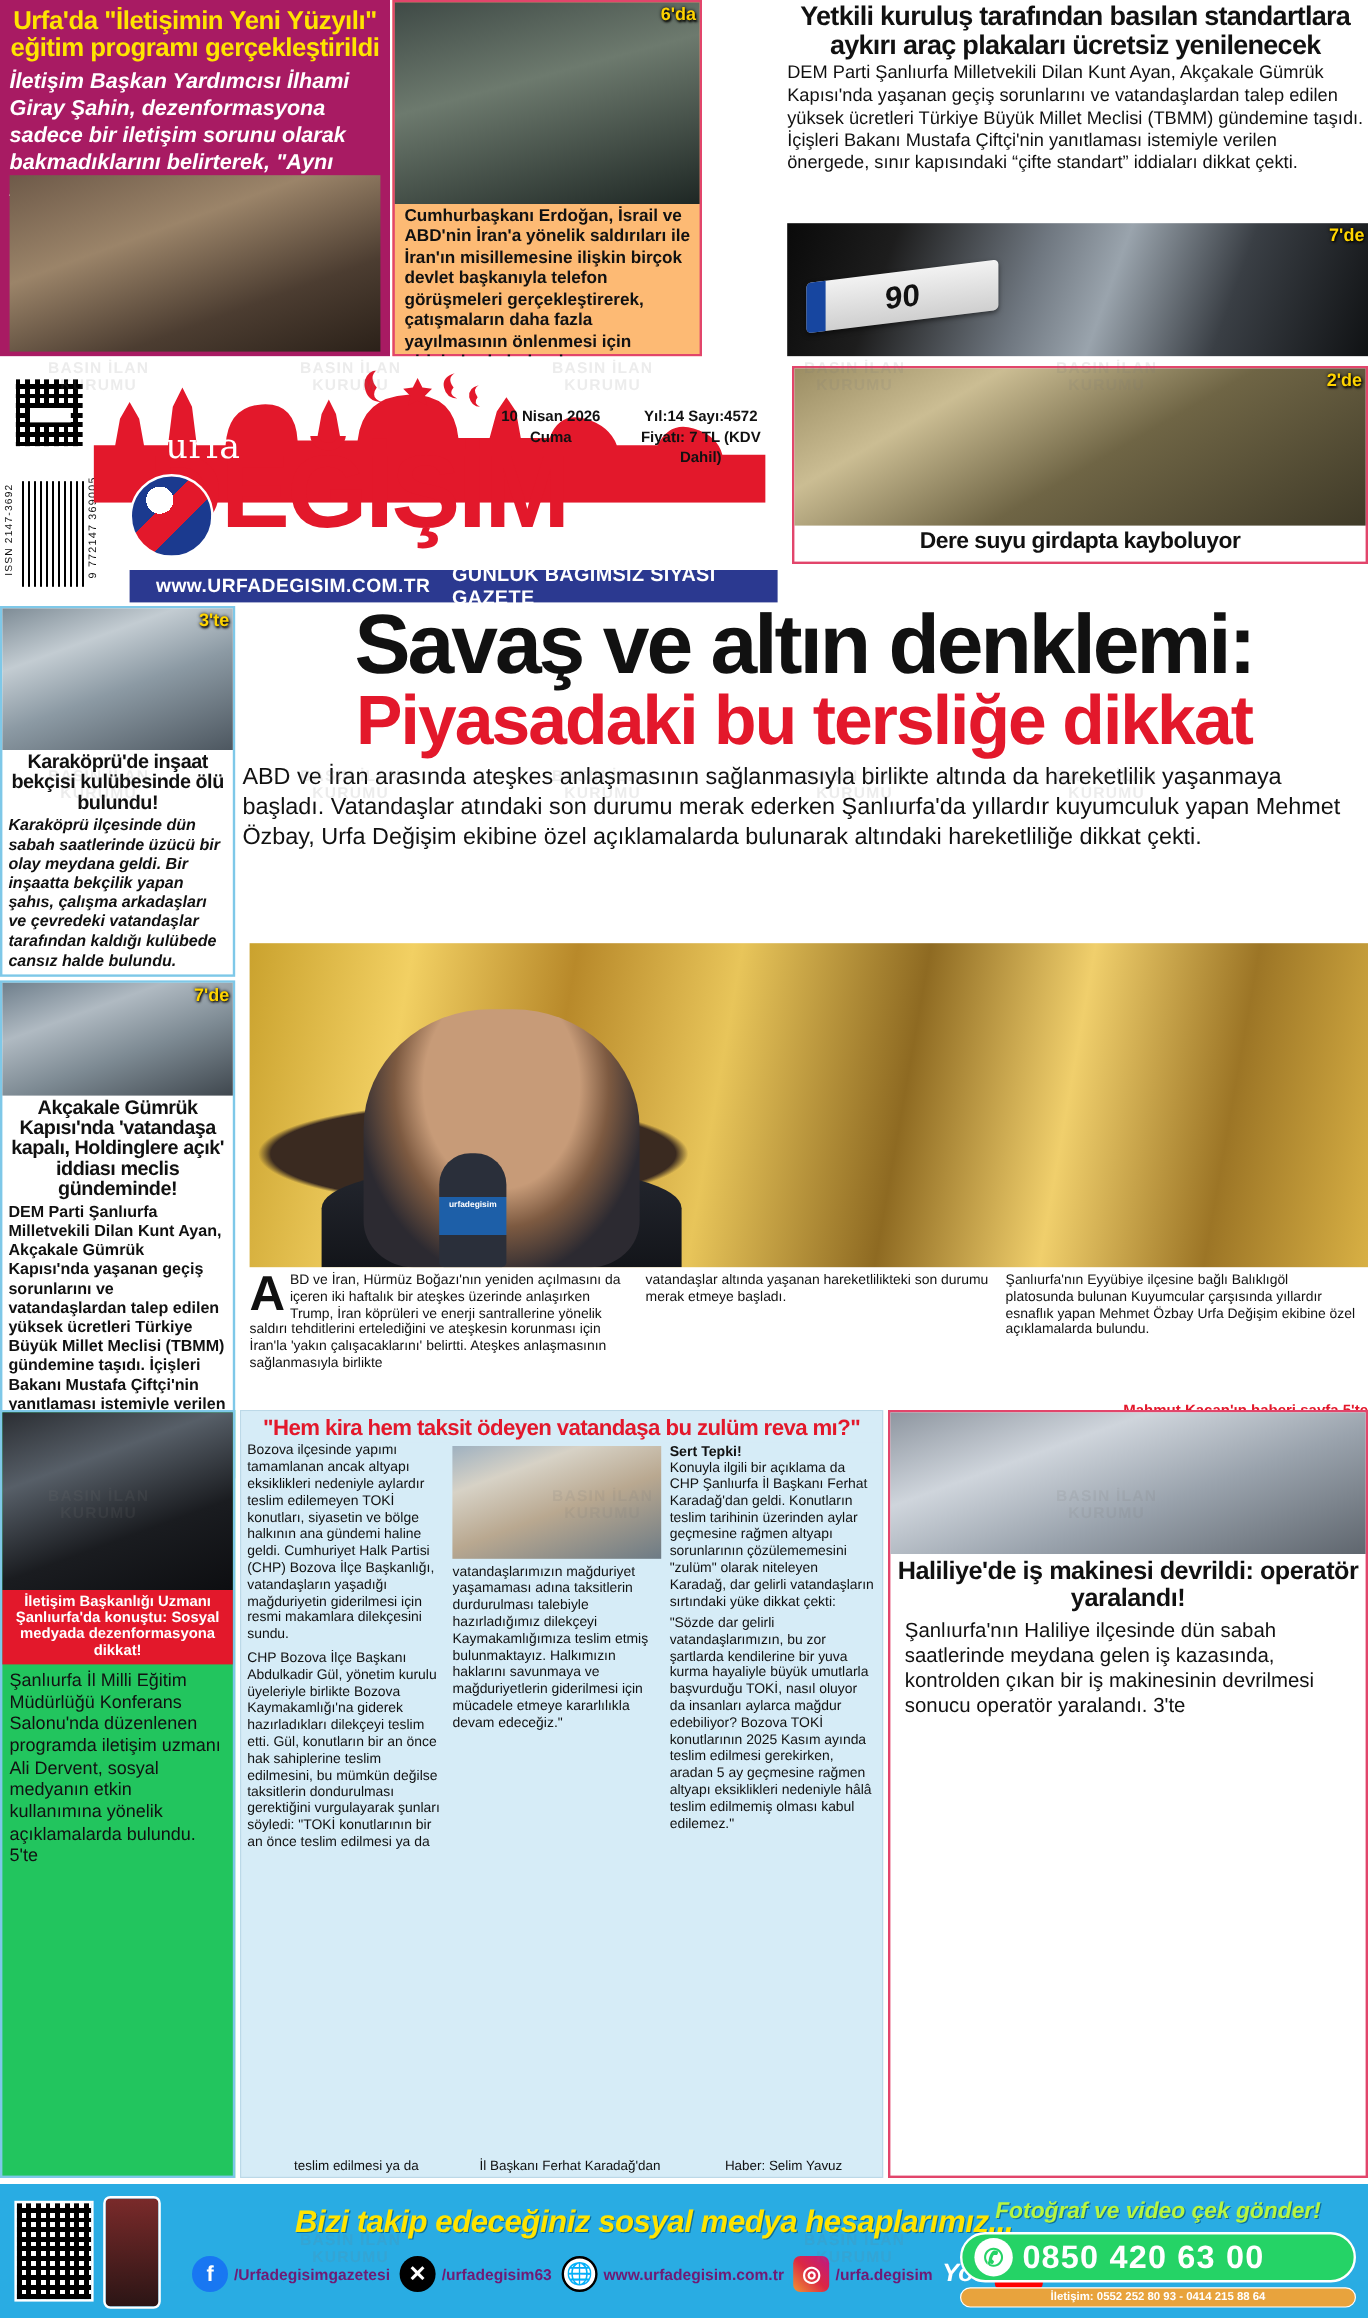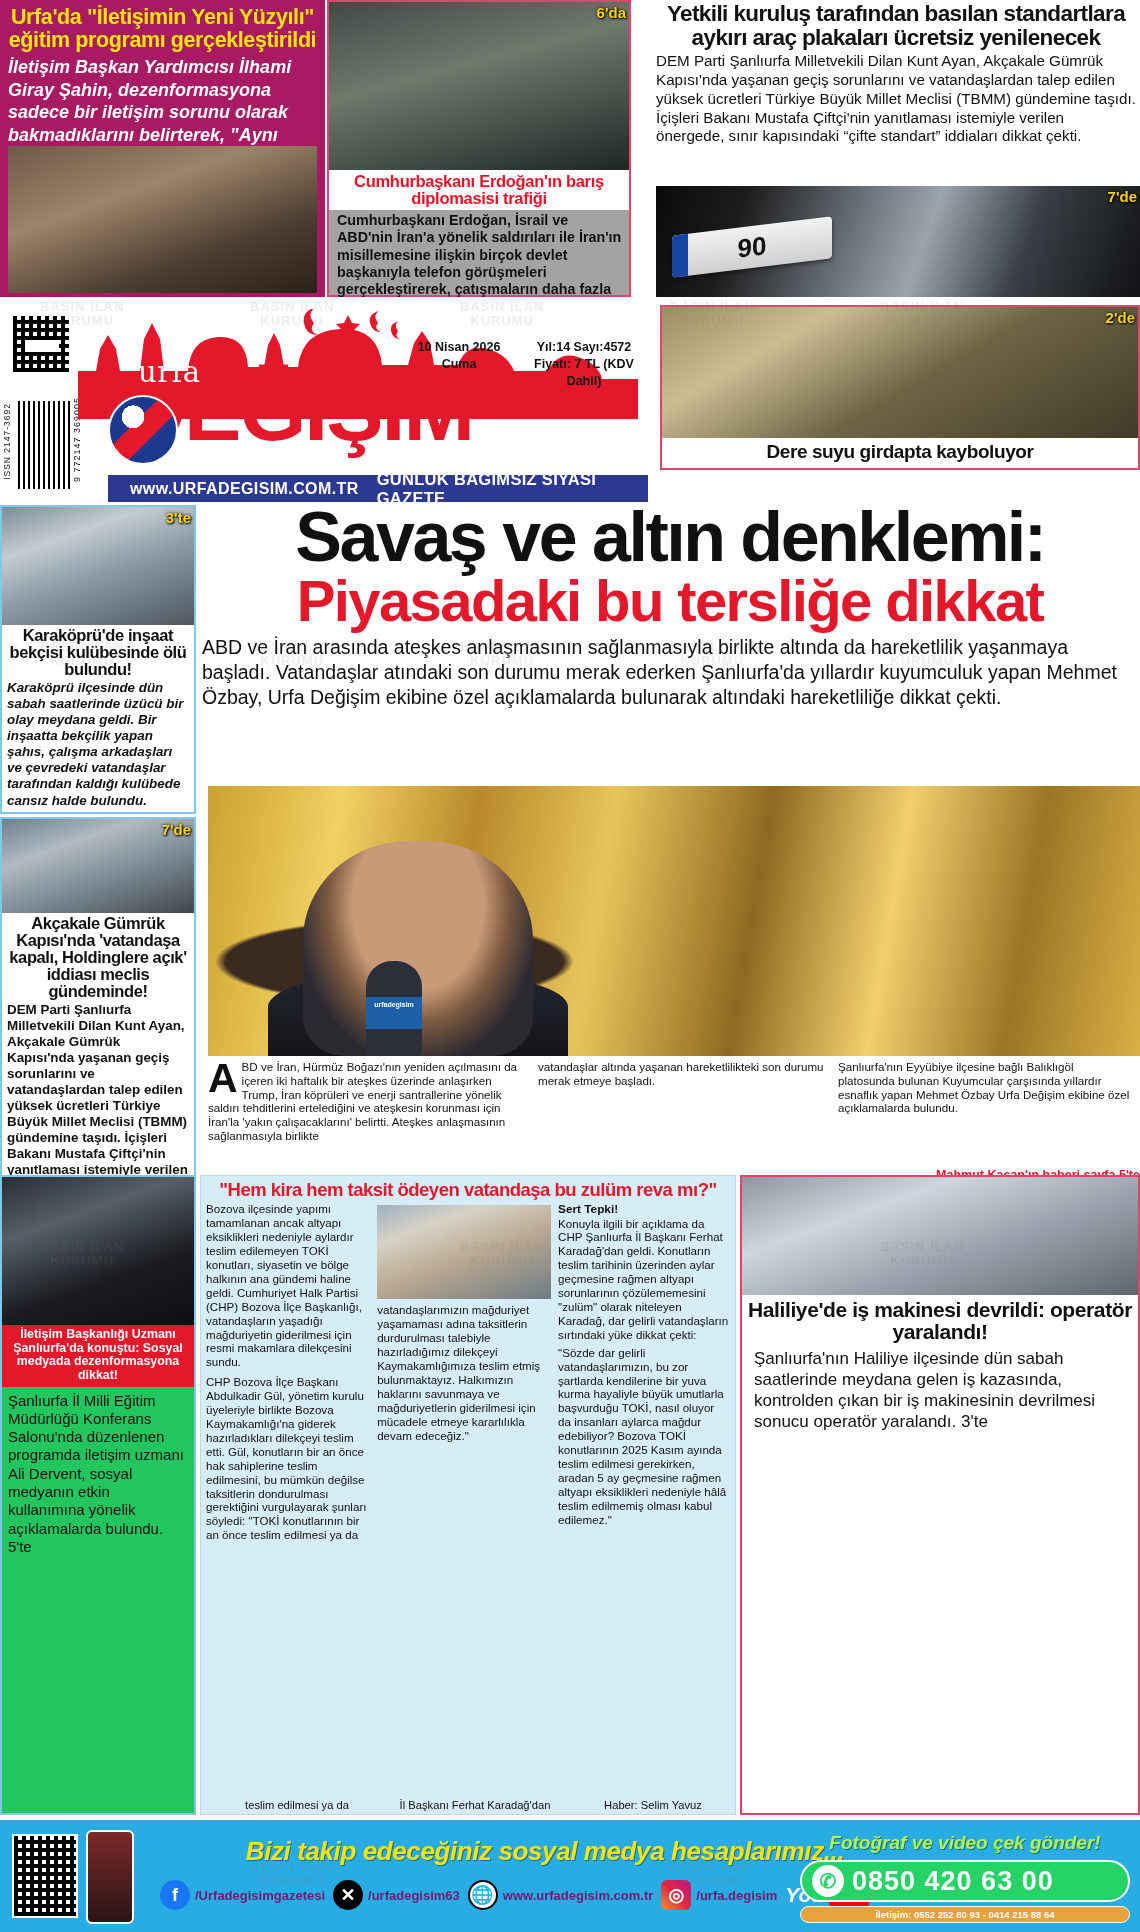--- a/index.html
+++ b/index.html
@@ -35,22 +35,22 @@
     color:#ffffff; font-size:18px; line-height:1.25;
     font-style:italic; font-weight:bold; margin-top:4px;
   }
   #box-topleft .ph {
     position:absolute; left:8px; right:8px; top:146px; height:147px;
     background:linear-gradient(160deg,#6e5a49 0%,#9b8469 35%,#4c3d31 70%,#2b2119 100%);
   }
 
   
   #box-topcenter {
-    left:327px; top:0; width:304px; height:297px;
-    border:2px solid #e2456b; background:#a3a3a3;
+    left:327px; top:0; width:258px; height:297px;
+    border:2px solid #e2456b; background:#fdba74;
   }
   #box-topcenter .ph {
     height:168px; width:100%;
     background:linear-gradient(165deg,#3f4a46 0%,#6d7a6e 40%,#1e2724 100%);
     position:relative;
   }
   #box-topcenter .cap {
     background:#fff; color:#e8132b; font-weight:bold;
     font-size:16.5px; text-align:center; padding:3px 2px 2px;
     line-height:1.05; letter-spacing:-0.3px;
@@ -387,21 +387,20 @@
   <div class="abs" id="box-topleft">
     <div class="hl">Urfa'da "İletişimin Yeni Yüzyılı" eğitim programı gerçekleştirildi</div>
     <div class="sub">İletişim Başkan Yardımcısı İlhami Giray Şahin, dezenformasyona sadece bir iletişim sorunu olarak bakmadıklarını belirterek, "Aynı zamanda bir milli güvenlik meselesi olarak da görüyoruz dezenformasyonu." dedi. 2'de</div>
     <div class="ph"></div>
   </div>
 
   <div class="abs" id="box-topcenter">
     <div class="ph">
       <span class="pageref">6'da</span>
     </div>
-    <div class="cap">Cumhurbaşkanı Erdoğan'ın barış diplomasisi trafiği</div>
     <div class="body">Cumhurbaşkanı Erdoğan, İsrail ve ABD'nin İran'a yönelik saldırıları ile İran'ın misillemesine ilişkin birçok devlet başkanıyla telefon görüşmeleri gerçekleştirerek, çatışmaların daha fazla yayılmasının önlenmesi için girişimlerde bulundu.</div>
   </div>
 
   <div class="abs" id="box-topright">
     <div class="hl">Yetkili kuruluş tarafından basılan standartlara aykırı araç plakaları ücretsiz yenilenecek</div>
     <div class="body">DEM Parti Şanlıurfa Milletvekili Dilan Kunt Ayan, Akçakale Gümrük Kapısı'nda yaşanan geçiş sorunlarını ve vatandaşlardan talep edilen yüksek ücretleri Türkiye Büyük Millet Meclisi (TBMM) gündemine taşıdı. İçişleri Bakanı Mustafa Çiftçi'nin yanıtlaması istemiyle verilen önergede, sınır kapısındaki “çifte standart” iddiaları dikkat çekti.</div>
     <div class="ph">
       <div class="plate">
         <span class="blu"></span>
         <span>90</span>

